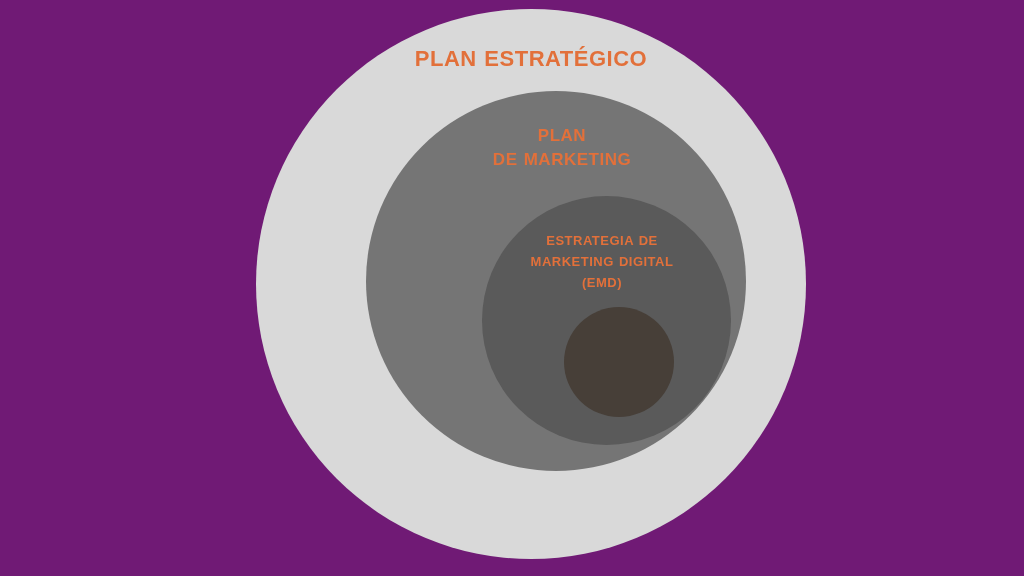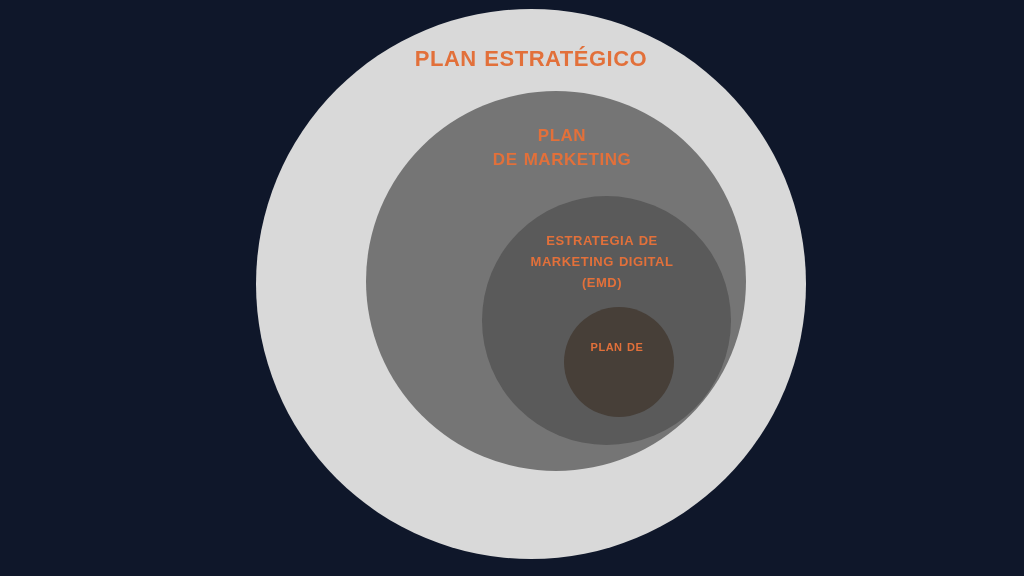--- a/index.html
+++ b/index.html
@@ -5,21 +5,21 @@
   html, body {
     margin: 0;
     padding: 0;
     background: #ffffff;
     font-family: "Liberation Sans", sans-serif;
   }
   .canvas {
     position: relative;
     width: 1024px;
     height: 576px;
-    background: #0f172a;
+    background: #701a75;
     overflow: hidden;
   }
   .circle {
     position: absolute;
     border-radius: 50%;
   }
   .circle.outer  { left: 256px; top:   9px; width: 550px; height: 550px; }
   .circle.second { left: 366px; top:  91px; width: 380px; height: 380px; }
   .circle.third  { left: 482px; top: 196px; width: 249px; height: 249px; }
   .circle.inner  { left: 564px; top: 307px; width: 110px; height: 110px; }
@@ -71,16 +71,15 @@
     <div>DE MARKETING</div>
   </div>
 
   <div class="label label-emd" style="color: rgb(226, 112, 58);">
     <div>ESTRATEGIA DE</div>
     <div>MARKETING DIGITAL</div>
     <div>(EMD)</div>
   </div>
 
   <div class="label label-social" style="color: rgb(226, 112, 58);">
-    <div>PLAN DE</div>
   </div>
 
 </div>
 
 </body></html>

